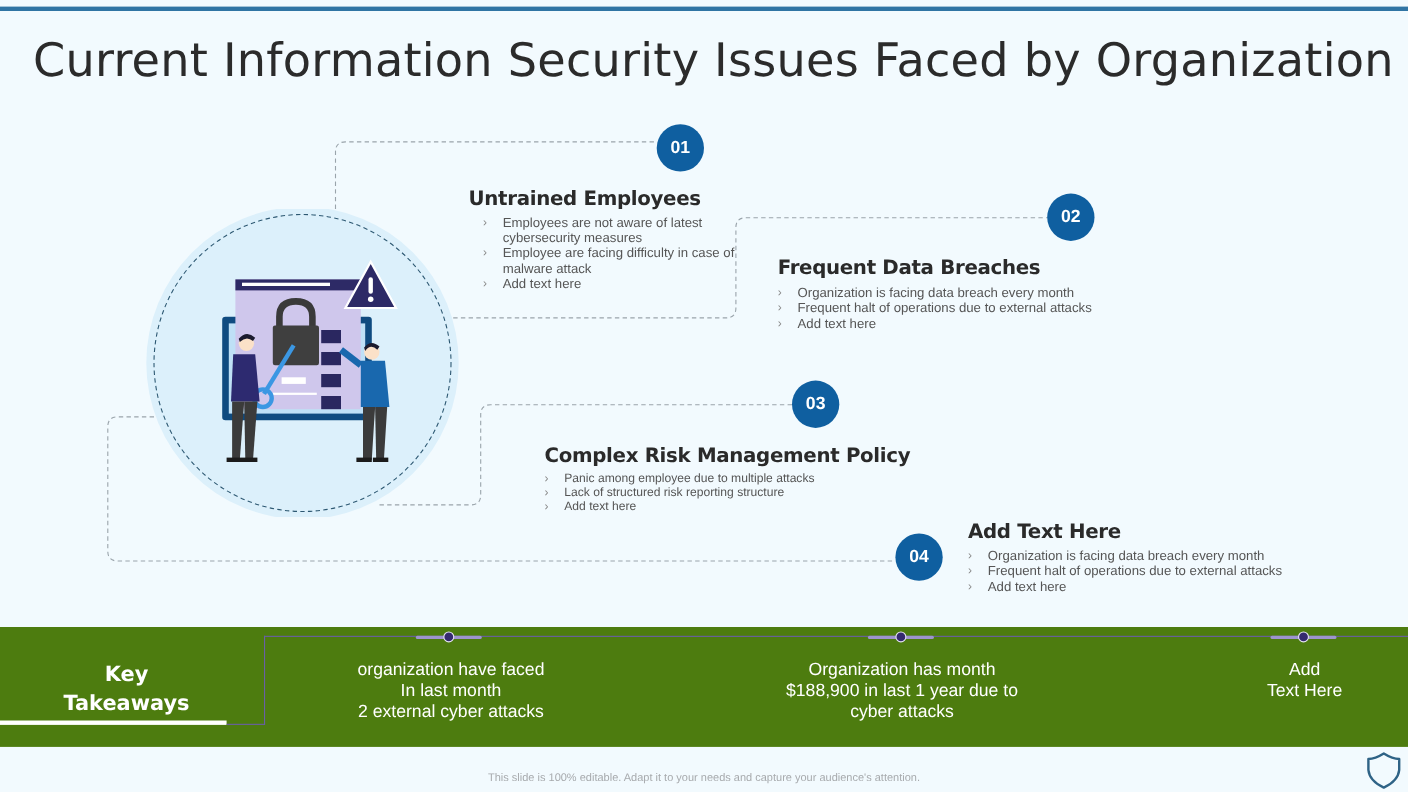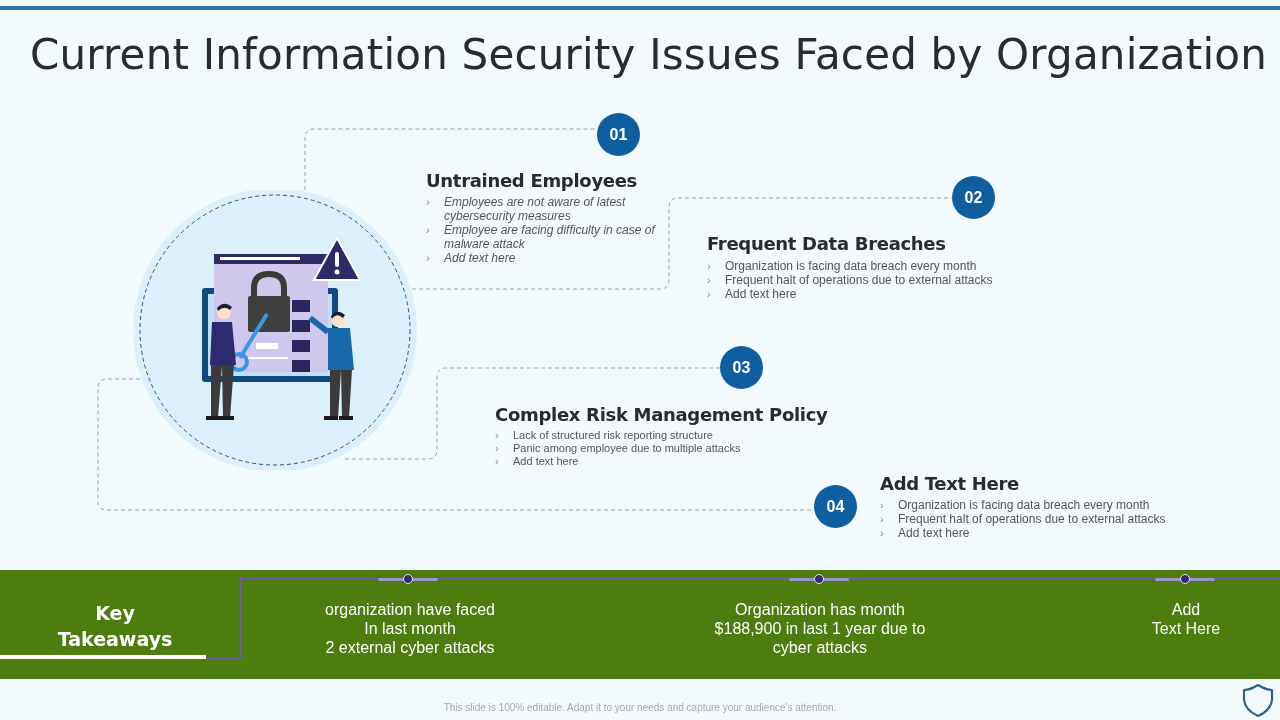--- a/index.html
+++ b/index.html
@@ -93,39 +93,39 @@
     <path d="M196 142 L178 128" stroke="#1968ae" stroke-width="6"></path>
     <path d="M198 180 L209 180 L206 228 L198 228 Z" fill="#3b3b3b"></path>
     <path d="M209 180 L220 180 L217 228 L210 228 Z" fill="#3b3b3b"></path>
     <rect x="192" y="226" width="14" height="4" fill="#1b1b1b"></rect>
     <rect x="207" y="226" width="14" height="4" fill="#1b1b1b"></rect>
   </svg>
 </div>
 
 <div class="num-badge" style="left:597px; top:113px;">01</div>
 <div class="issue-title" style="left:426px; top:170px;">Untrained Employees</div>
-<ul class="bullets" style="left:426px; top:195px; width:240px;font-style:italic;">
+<ul class="bullets" style="left:439px; top:195px; width:240px;">
   <li>Employees are not aware of latest cybersecurity measures</li>
   <li>Employee are facing difficulty in case of malware attack</li>
   <li>Add text here</li>
 </ul>
 
 <div class="num-badge" style="left:952px; top:176px;">02</div>
 <div class="issue-title" style="left:707px; top:233px;">Frequent Data Breaches</div>
 <ul class="bullets" style="left:707px; top:259px; width:300px;">
   <li>Organization is facing data breach every  month</li>
   <li>Frequent halt of operations due to external attacks</li>
   <li>Add text here</li>
 </ul>
 
 <div class="num-badge" style="left:720px; top:346px;">03</div>
 <div class="issue-title" style="left:495px; top:404px;">Complex Risk Management Policy</div>
 <ul class="bullets small" style="left:495px; top:429px; width:300px;">
+  <li>Panic among employee due to multiple  attacks</li>
   <li>Lack of structured risk reporting structure</li>
-  <li>Panic among employee due to multiple  attacks</li>
   <li>Add text here</li>
 </ul>
 
 <div class="num-badge" style="left:814px; top:485px;">04</div>
 <div class="issue-title" style="left:880px; top:473px;">Add Text Here</div>
 <ul class="bullets" style="left:880px; top:498px; width:300px;">
   <li>Organization is facing data breach every  month</li>
   <li>Frequent halt of operations due to external attacks</li>
   <li>Add text here</li>
 </ul>

